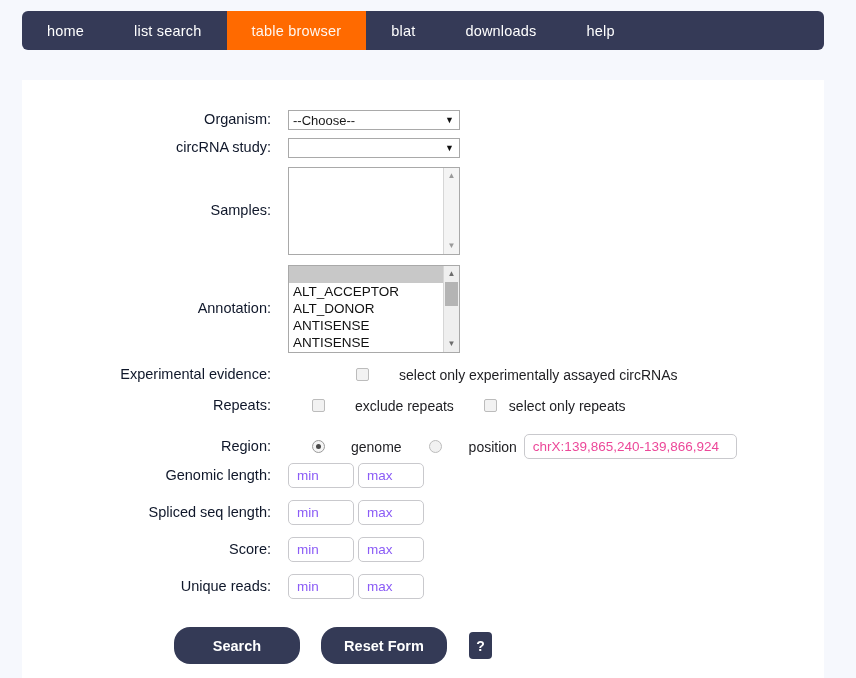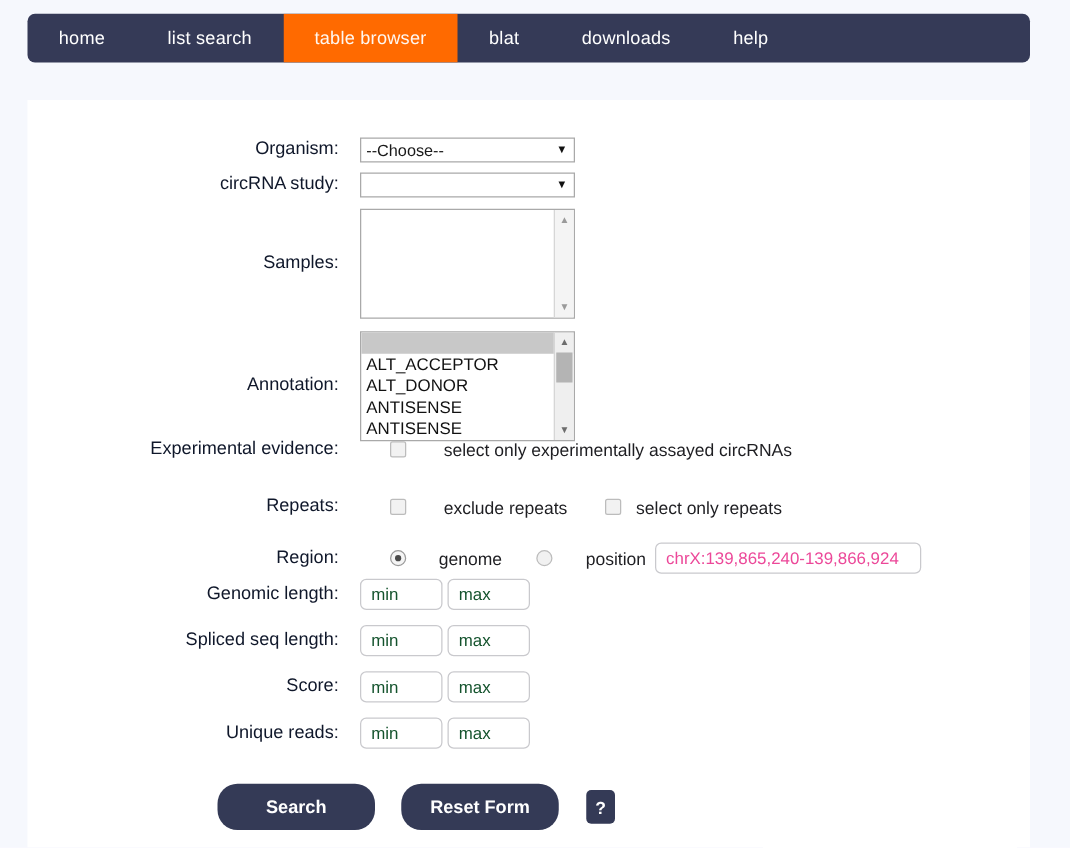--- a/index.html
+++ b/index.html
@@ -212,21 +212,21 @@
     background: #fff;
     font-size: 13.5px;
     color: #2f2f33;
     padding: 0 8px;
     display: flex;
     align-items: center;
     cursor: text;
     white-space: nowrap;
     overflow: hidden;
   }
-  .tinput.minmax { width: 66px; color: #14532d; }
+  .tinput.minmax { width: 66px; color: #8b5cf6; }
   .tinput.position { width: 213px; color: #ec4899; }
 
   
   .btn {
     background: #343a56;
     color: #ffffff;
     border: none;
     border-radius: 16px;
     font-family: "Liberation Sans", sans-serif;
     font-size: 14.5px;
@@ -312,21 +312,21 @@
             <div class="lb-opt">ANTISENSE</div>
             <div class="sbar active">
               <div class="arw up">▲</div>
               <div class="thumb"></div>
               <div class="arw dn">▼</div>
             </div>
           </div>
         </div>
       </div>
 
-      <div class="row" style="top:271px;">
+      <div class="row" style="top:286px;gap:44px;">
         <div class="lbl">Experimental evidence:</div>
         <div class="ctl">
           <div class="cb" style="margin-left:24px;"></div>
           <span class="opt-text" style="margin-left:30px;">select only experimentally assayed circRNAs</span>
         </div>
       </div>
 
       <div class="row" style="top:317px;">
         <div class="lbl">Repeats:</div>
         <div class="ctl">

